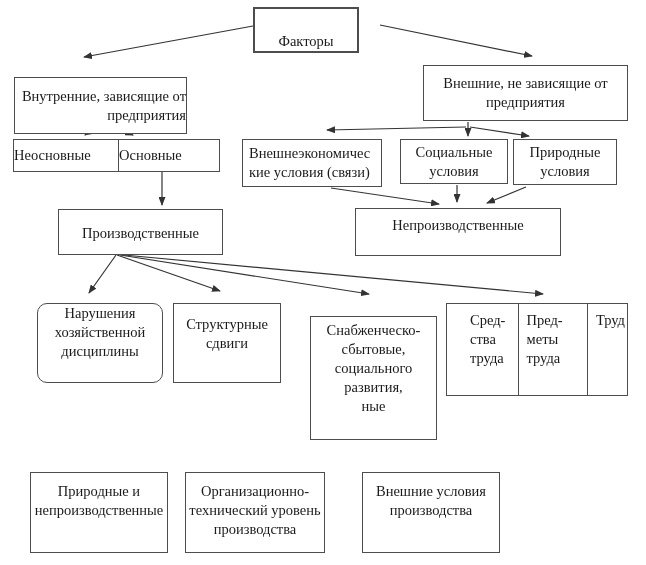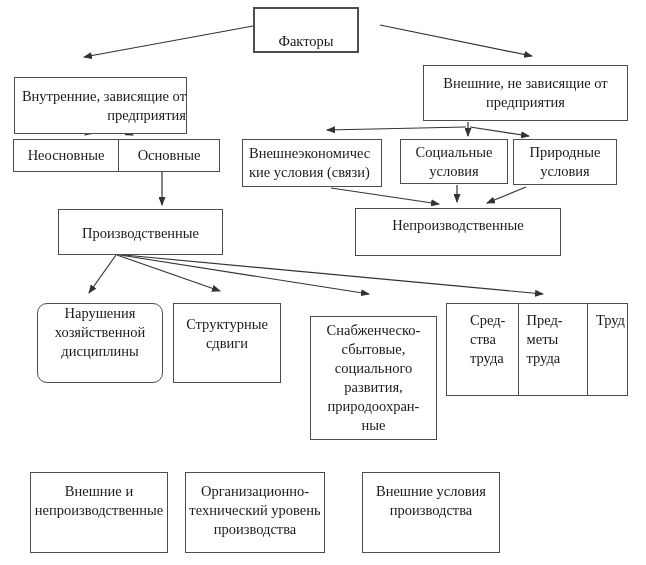--- a/index.html
+++ b/index.html
@@ -12,21 +12,21 @@
     position:absolute;box-sizing:border-box;background:#ffffff;
     border:1.5px solid #4d4d4d;z-index:1;
     display:flex;flex-direction:column;align-items:center;
     font-size:14.5px;line-height:19px;text-align:center;
   }
   .node.thick{border-width:2px;}
   .vcenter{justify-content:center;}
   .vtop{justify-content:flex-start;}
   .line{display:block;white-space:nowrap;}
   .group{flex-direction:row;align-items:stretch;padding:0;}
-  .cell{display:flex;flex-direction:column;align-items:center;justify-content:center;box-sizing:border-box;}
+  .cell{display:flex;flex-direction:column;align-items:flex-start;justify-content:center;box-sizing:border-box;}
   .cell + .cell{border-left:1.5px solid #4d4d4d;}
   .cell-tl{align-items:flex-start;justify-content:flex-start;padding:7px 2px 0 8px;text-align:left;}
 </style>
 </head>
 <body>
 
 <div id="canvas">
 
   <svg id="arrows" width="646" height="565">
     <defs>
@@ -108,42 +108,41 @@
   <div class="node vtop" style="left:173px;top:303px;width:108px;height:80px;padding-top:11px;">
     <span class="line">Структурные</span>
     <span class="line">сдвиги</span>
   </div>
 
   <div class="node vtop" style="left:310px;top:316px;width:127px;height:124px;padding-top:4px;">
     <span class="line">Снабженческо-</span>
     <span class="line">сбытовые,</span>
     <span class="line">социального</span>
     <span class="line">развития,</span>
-    <span class="line">природоохран-</span>
     <span class="line">ные</span>
   </div>
 
   <div class="node group" style="left:446px;top:303px;width:182px;height:93px;">
     <div class="cell cell-tl" style="width:56px;margin-left:15px;">
       <span class="line">Сред-</span>
       <span class="line">ства</span>
       <span class="line">труда</span>
     </div>
     <div class="cell cell-tl" style="width:70px;">
       <span class="line">Пред-</span>
       <span class="line">меты</span>
       <span class="line">труда</span>
     </div>
     <div class="cell cell-tl" style="flex:1;">
       <span class="line">Труд</span>
     </div>
   </div>
 
   <div class="node vtop" style="left:30px;top:472px;width:138px;height:81px;padding-top:9px;">
-    <span class="line">Внешние и</span>
+    <span class="line">Природные и</span>
     <span class="line">непроизводственные</span>
   </div>
 
   <div class="node vtop" style="left:185px;top:472px;width:140px;height:81px;padding-top:9px;">
     <span class="line">Организационно-</span>
     <span class="line">технический уровень</span>
     <span class="line">производства</span>
   </div>
 
   <div class="node vtop" style="left:362px;top:472px;width:138px;height:81px;padding-top:9px;">

